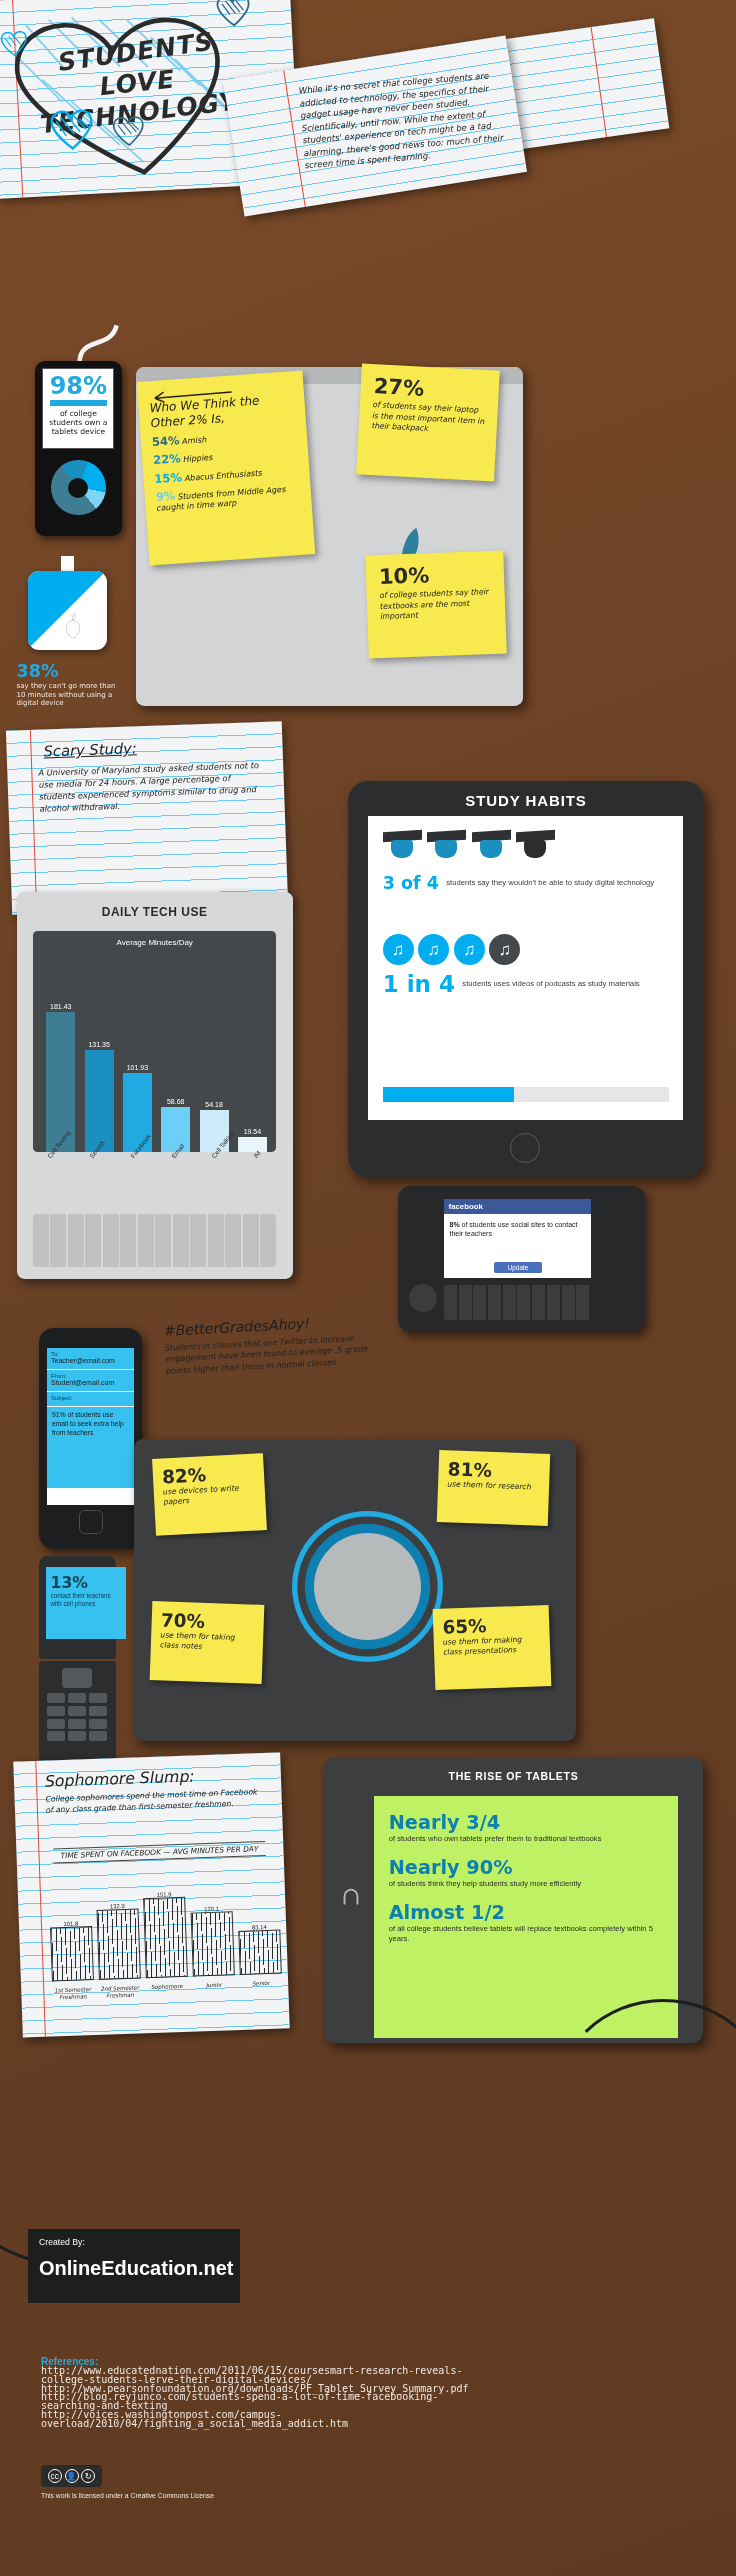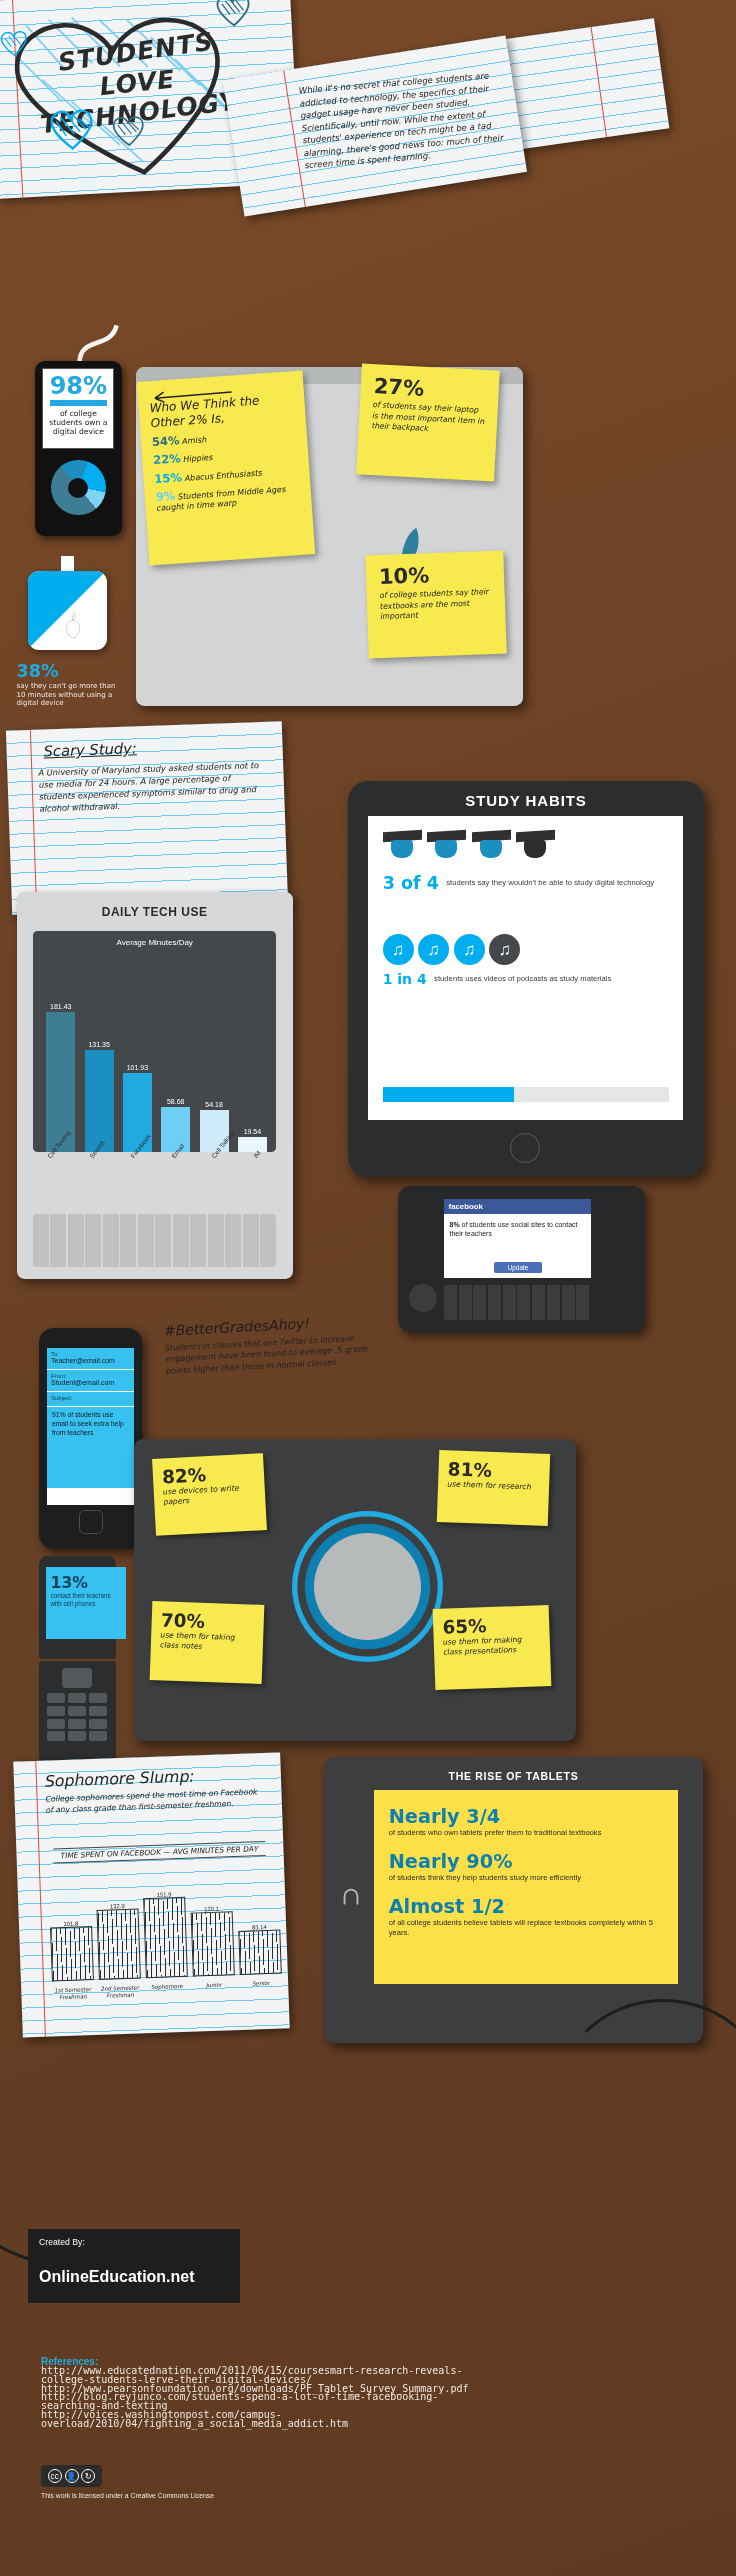--- a/index.html
+++ b/index.html
@@ -248,32 +248,32 @@
   .sb .b { width:100%; border:1.2px solid #2b2b2b; background:transparent;
     background-image: repeating-linear-gradient(to right,#2b2b2b 0 0.9px,transparent 0.9px 4.6px); }
   #soph-xl { position:absolute; left:31px; top:227px; width:230px; display:flex; gap:5.5px; }
   .soph-xlabel { flex:1; font-size:5.5px; text-align:center; line-height:6.8px; }
 
   
   #tab2 { position:absolute; left:324px; top:1757px; width:379px; height:286px;
     background:#3c3e3f; border-radius:11px; box-shadow:4.6px 5.5px 11px rgba(0,0,0,.5); }
   #tab2-head { position:absolute; left:0; top:13px; width:100%; text-align:center;
     color:#fff; font-size:10.5px; font-weight:bold; letter-spacing:0.7px; }
-  #tab2-screen { position:absolute; left:50px; top:33px; width:304px; height:194px;
-    background:#fde047; padding:14.7px 14.7px 0; }
+  #tab2-screen { position:absolute; left:50px; top:39px; width:304px; height:242px;
+    background:#bef264; padding:14.7px 14.7px 0; }
   .rt-big { font-size:19.3px; font-weight:bold; color:#0d7fb0;
     font-family:"DejaVu Sans", sans-serif; }
   .rt-txt { font-size:7.6px; line-height:10px; color:#2b2b2b; margin-bottom:12px; }
   #tab2-home { position:absolute; left:14.7px; top:129px; width:24px; height:24px; }
 
   
   #created { position:absolute; left:28px; top:2229px; width:212px; height:74px;
     background:#1c1e1f; padding:8.3px 0 0 11px; }
   #created .c1 { color:#fff; font-size:8.7px; }
-  #created .c2 { color:#fff; font-size:16px; font-weight:bold; margin-top:21px; }
+  #created .c2 { color:#fff; font-size:20px; font-weight:bold; margin-top:10px; }
   #refs { position:absolute; left:41px; top:2356px; width:424px; }
   #refs .rt { color:#21a9e1; font-size:10px; font-weight:bold; }
   #refs .rl { color:#f0e9e4; font-size:10px; line-height:8.8px;
     font-family:"DejaVu Sans Mono", monospace; }
   #cc { position:absolute; left:41px; top:2465px; width:368px; }
   #cc-badge { width:61px; height:22px; background:#2b2b2b; border-radius:3.7px;
     display:flex; align-items:center; justify-content:center; gap:2.8px; }
   #cc-badge span { width:14px; height:14px; border-radius:50%; border:1.5px solid #fff;
     color:#fff; font-size:8.3px; text-align:center; line-height:12px; }
   #cc-txt { color:#f0e9e4; font-size:6.8px; margin-top:4.6px; }
@@ -338,21 +338,21 @@
   <div class="hw" id="intro-text">While it's no secret that college students are addicted to technology, the specifics of their gadget usage have never been studied. Scientifically, until now. While the extent of students' experience on tech might be a tad alarming, there's good news too: much of their screen time is spent learning.</div>
 </div>
 
 <svg id="ipod-cable" viewBox="0 0 55 52">
   <path d="M6 48 C6 20 40 34 46 8" fill="none" stroke="#f2f3f3" stroke-width="5"></path>
 </svg>
 <div id="ipod">
   <div id="ipod-screen">
     <div class="big">98%</div>
     <div class="bar"></div>
-    <div class="cap">of college students own a digital device</div>
+    <div class="cap">of college students own a tablets device</div>
   </div>
   <div id="ipod-wheel"></div>
 </div>
 
 <div id="charger-prong"></div>
 <div id="charger">
   <svg class="apple-glyph" style="left:33px; top:41px" width="24" height="28" viewBox="0 0 26 30">
     <path d="M13 9 C9 9 6 12 6 17 C6 23 10 28 13 28 C16 28 20 23 20 17 C20 12 17 9 13 9 Z
              M14 8 C16 6 16 3 15 1 C13 2 12 5 12 8 Z" fill="#fff" stroke="#bbb" stroke-width=".7"></path>
   </svg>
@@ -479,21 +479,21 @@
       </div>
     </div>
     <div class="sh-row" style="top:118px">
       <div class="notes">
         <div class="note-circle">♫</div>
         <div class="note-circle">♫</div>
         <div class="note-circle">♫</div>
         <div class="note-circle dark">♫</div>
       </div>
       <div style="display:flex; align-items:center; gap:7.4px; margin-top:5.5px">
-        <span class="sh-big" style="font-size:14px">1 in 4</span>
+        <span class="sh-big" style="font-size:23px">1 in 4</span>
         <span class="sh-cap" style="flex:1">students uses videos of podcasts as study materials</span>
       </div>
     </div>
     <div id="sh-bar-track">
       <div id="sh-bar-fill" style="width: 46%;"></div>
     </div>
   </div>
   <div id="tablet-home"></div>
 </div>
 

